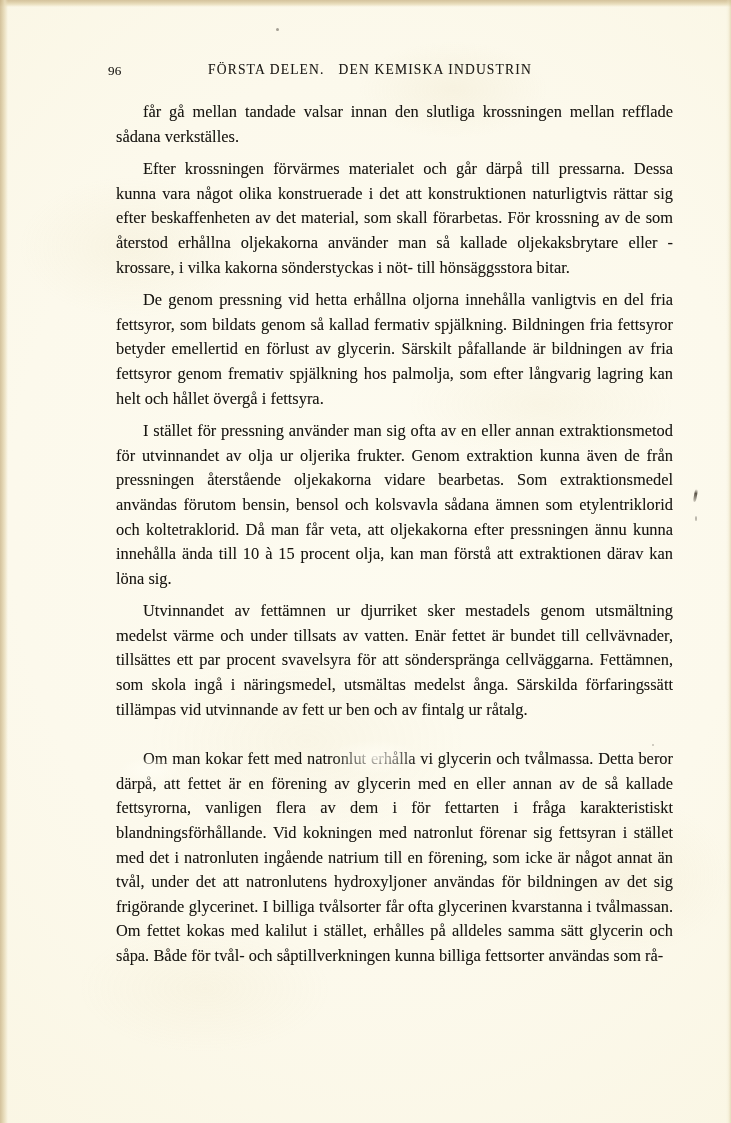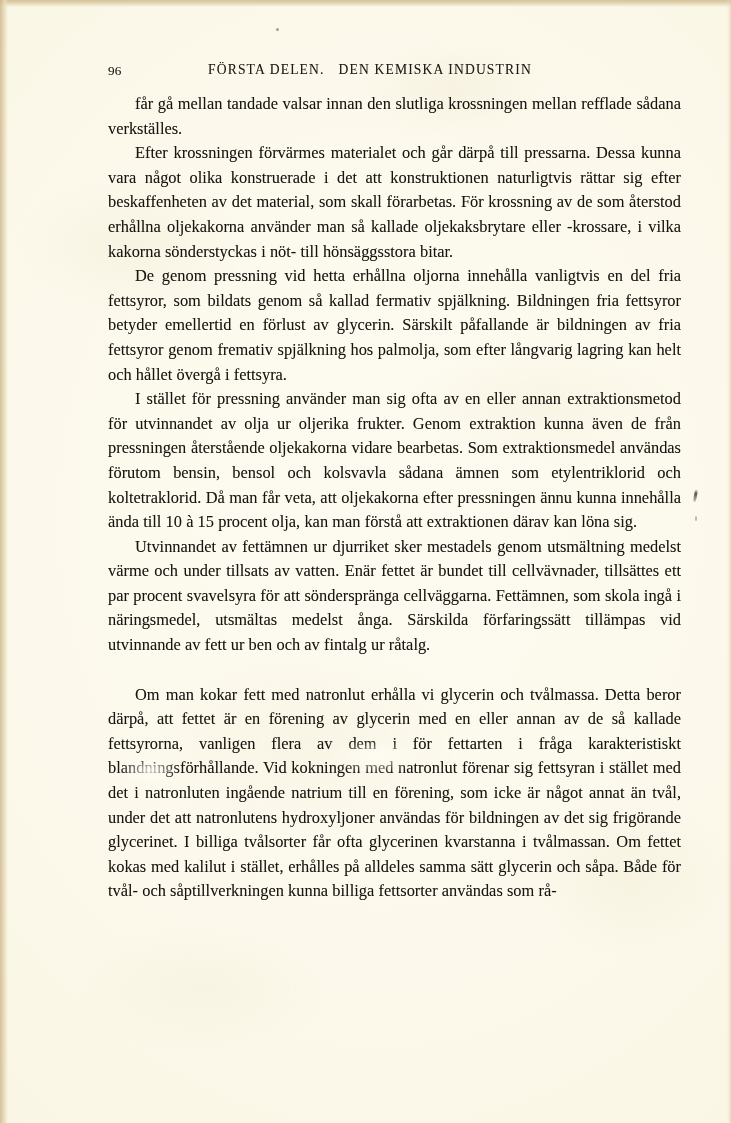--- a/index.html
+++ b/index.html
@@ -89,21 +89,21 @@
     font-size: 13.6px;
     text-align: right;
   }
   .runhead .title .gap {
     display: inline-block;
     width: 14px;
   }
 
   
   .para {
-    margin: 0;
+    margin: 8px;
     color: #171511;
     font-size: 16.4px;
     line-height: 24.6px;
     text-align: justify;
     text-justify: inter-word;
     text-indent: 27px;
     word-spacing: .1px;
     -webkit-font-smoothing: none;
   }
   .para.cont { text-indent: 27px; }

